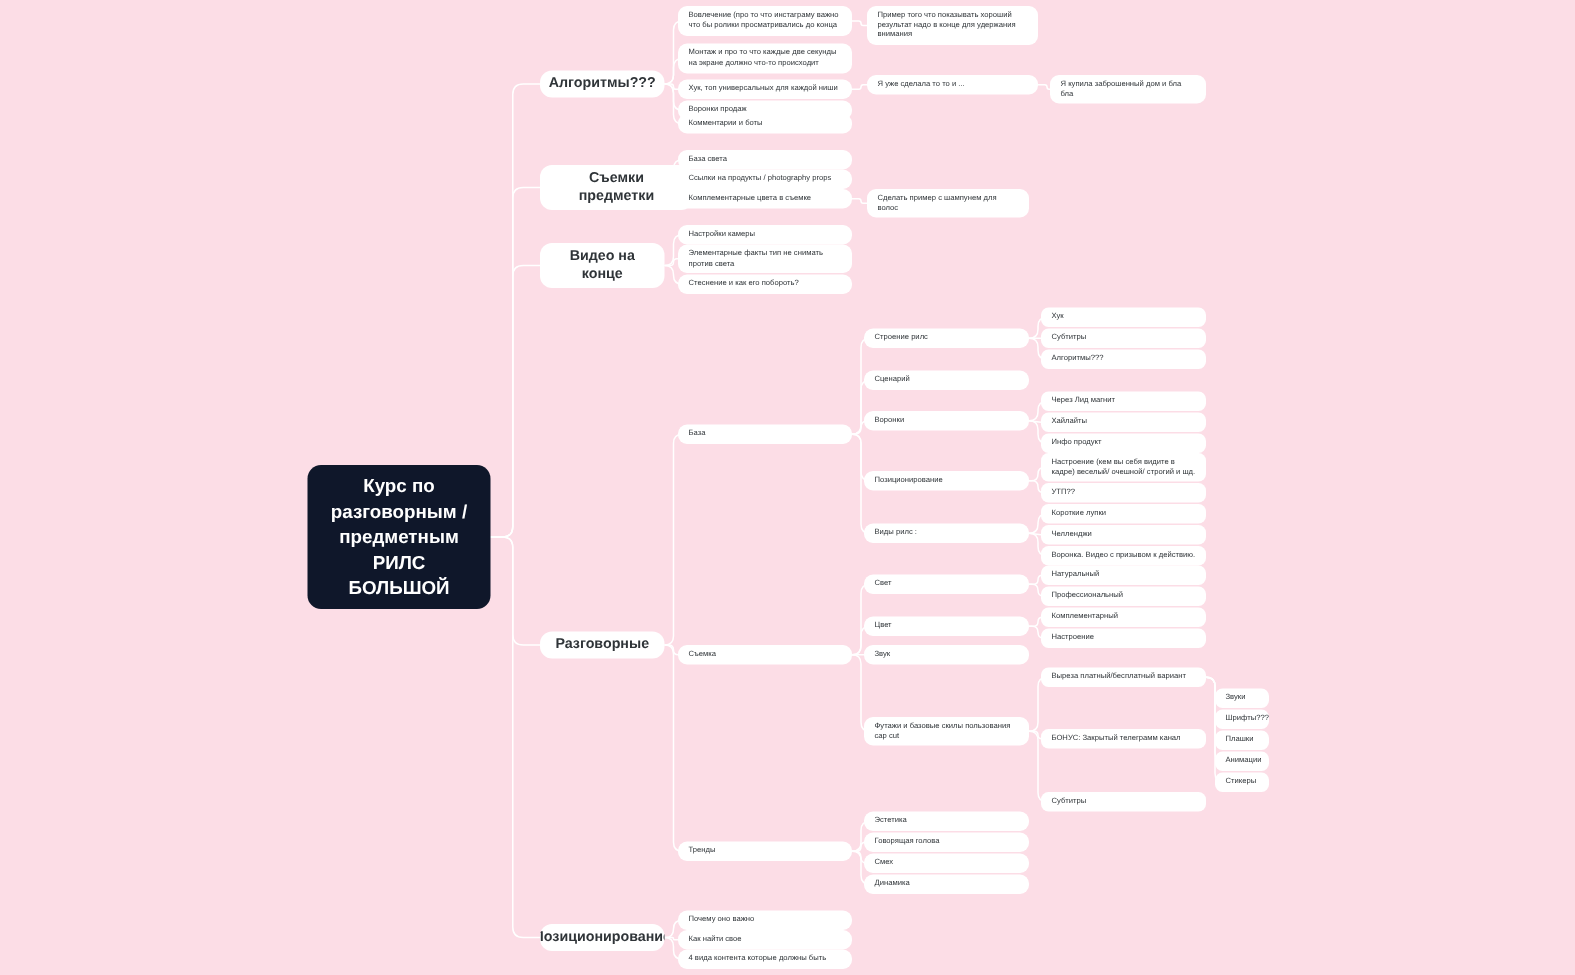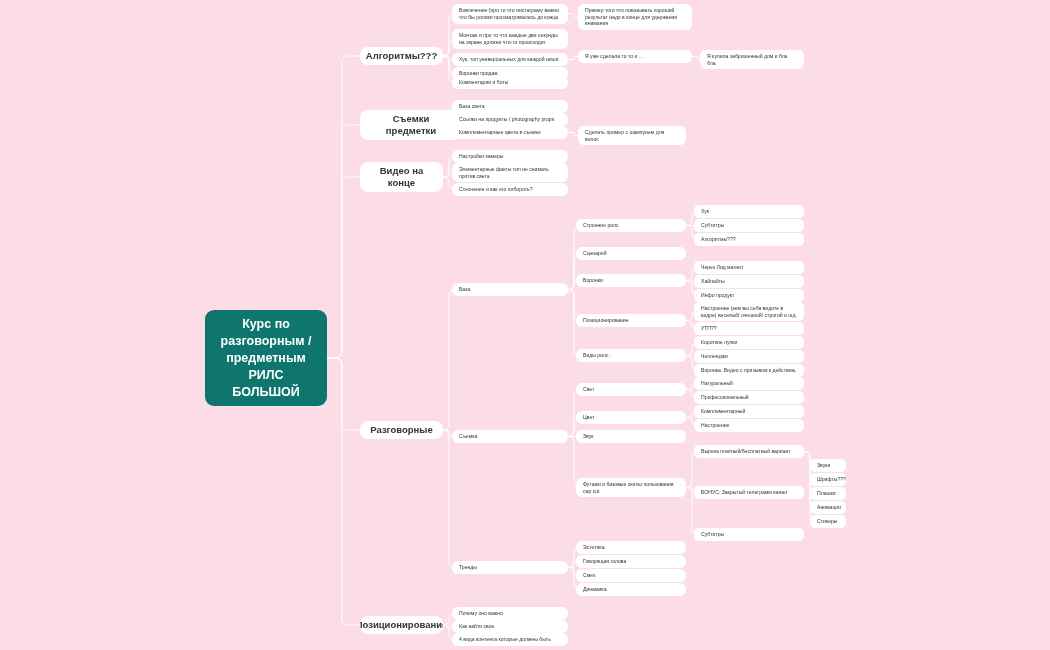--- a/index.html
+++ b/index.html
@@ -34,21 +34,21 @@
     background: #ffffff;
     border-radius: 7px;
     color: #2f3438;
     display: flex;
     align-items: center;
     padding: 3px 7px;
     line-height: 1.28;
     overflow: hidden;
   }
   .node.root {
-    background: #0f766e;
+    background: #0f172a;
     color: #ffffff;
     border-radius: 9px;
     font-weight: bold;
     font-size: 12.5px;
     text-align: center;
     justify-content: center;
     line-height: 1.35;
     padding: 6px 9px;
   }
   .node.branch {

